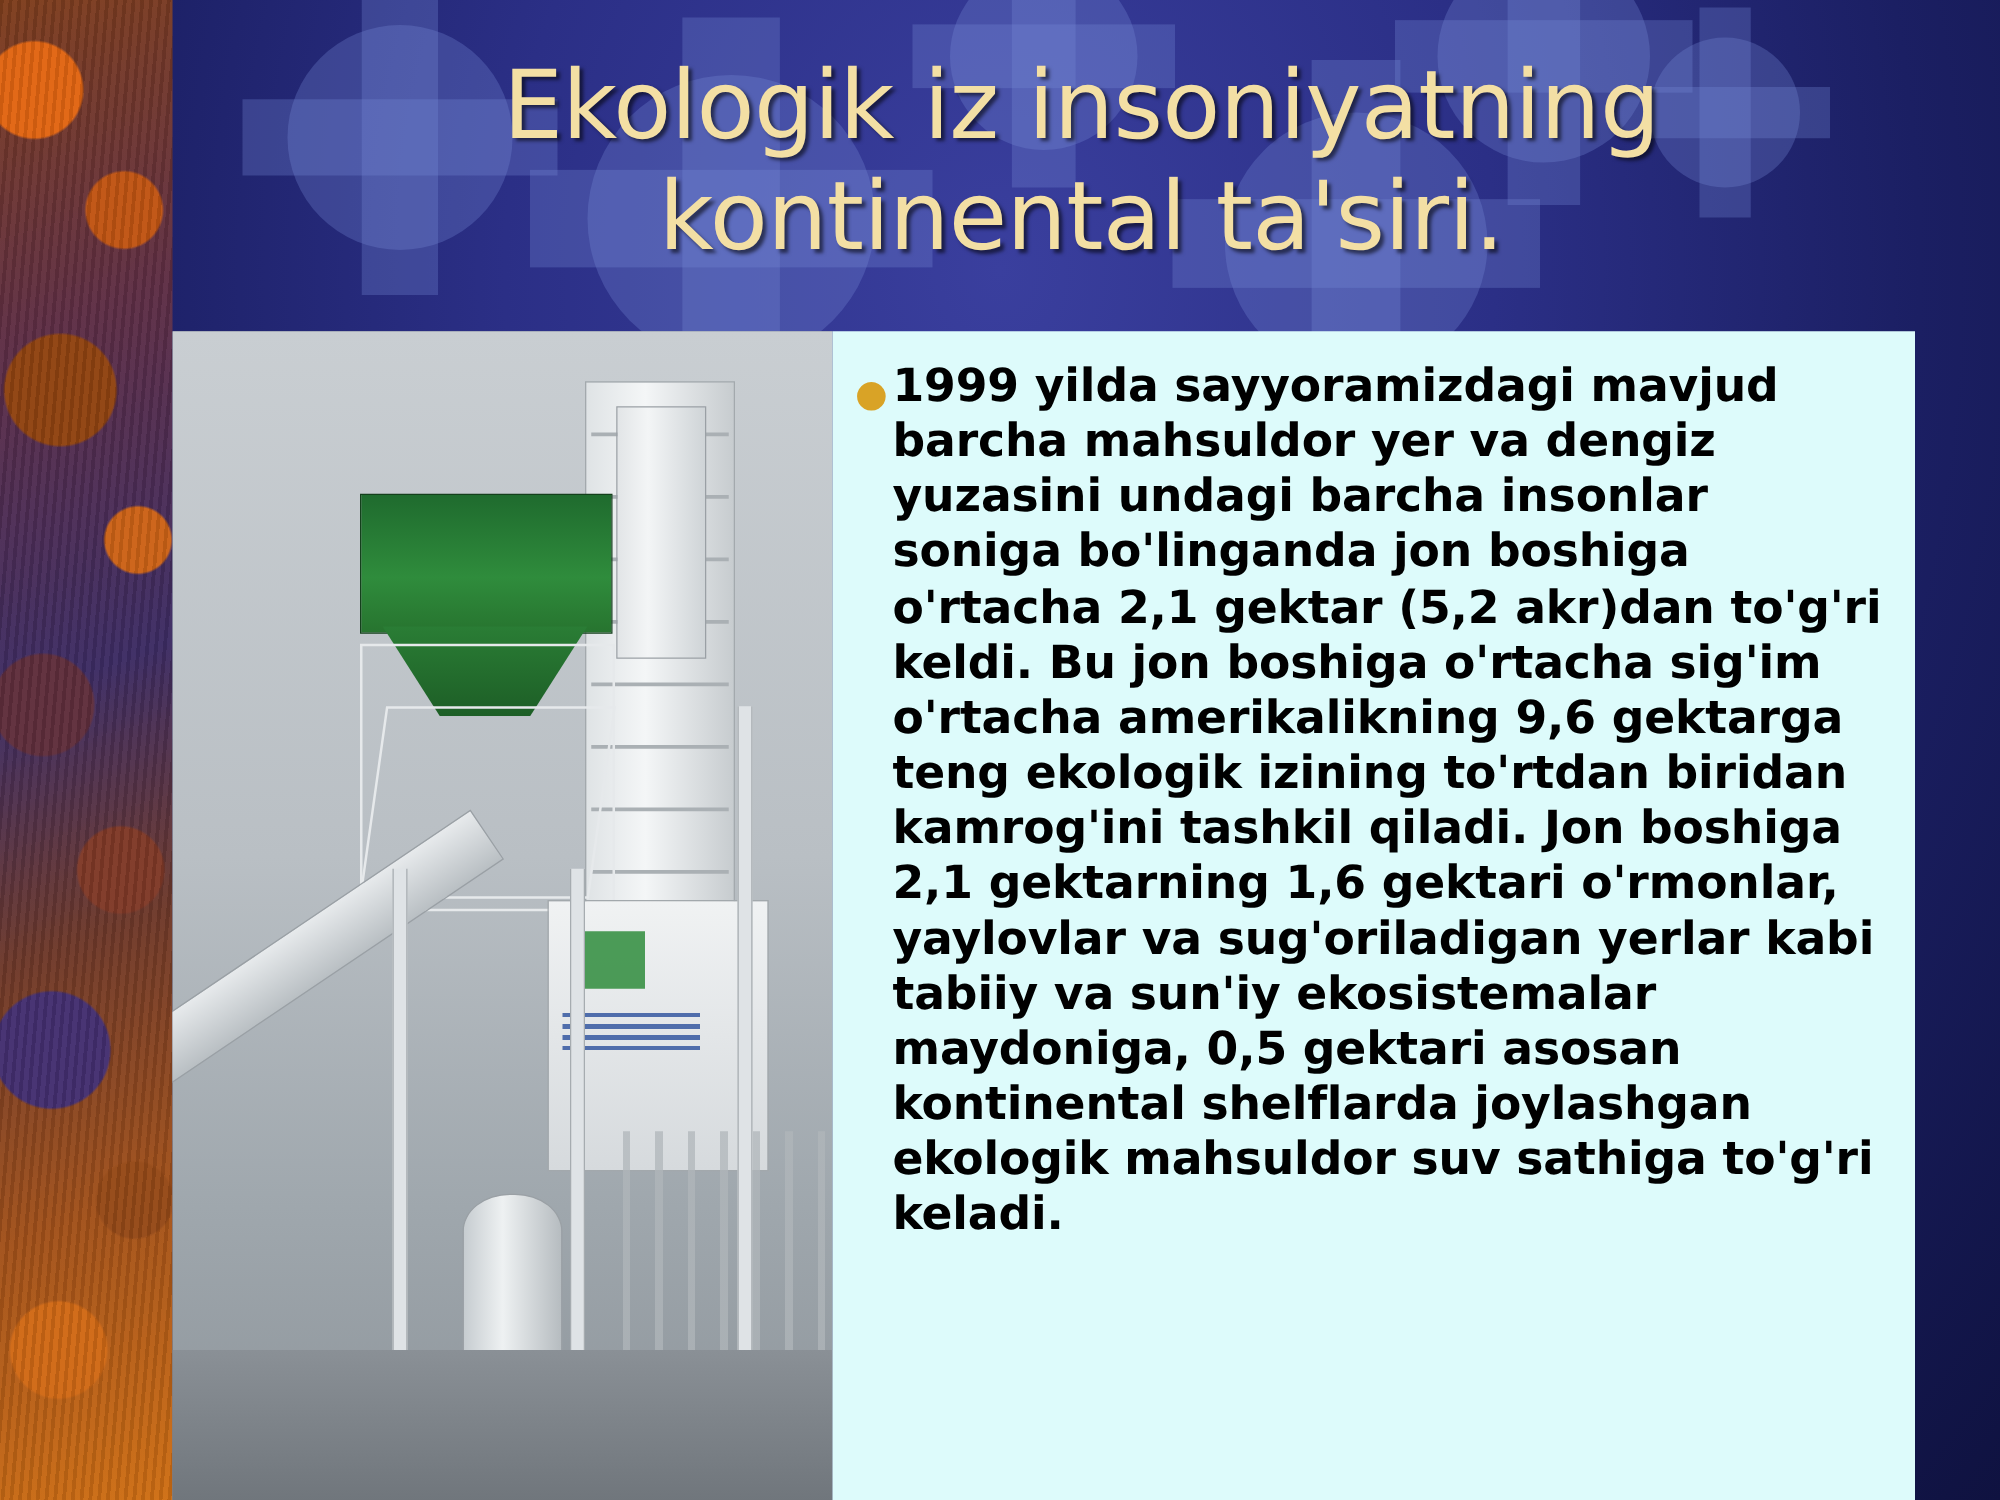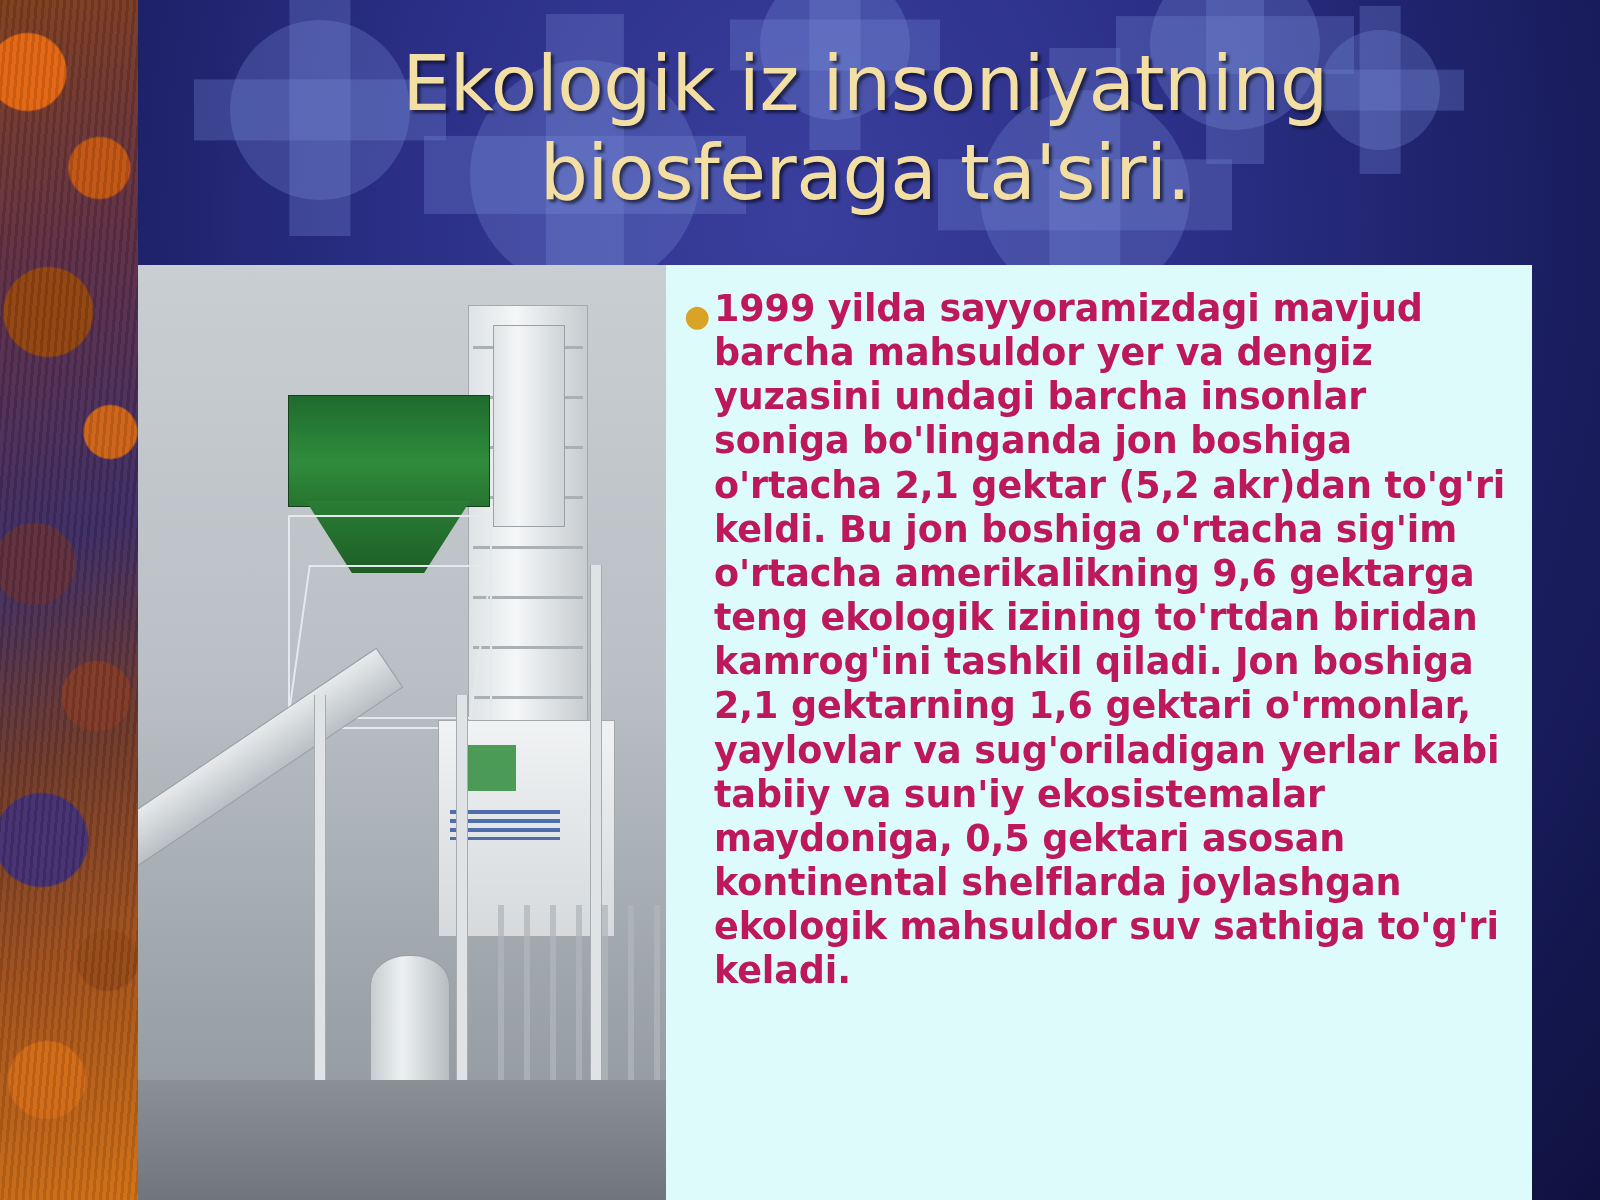--- a/index.html
+++ b/index.html
@@ -215,21 +215,21 @@
     flex: 0 0 auto;
     width: 34px;
     padding-top: 14px;
     text-align: center;
     color: #d9a326;
     font-size: 30px;
     line-height: 1;
   }
   .body-text {
     flex: 1 1 auto;
-    color: #be185d;
+    color: #000000;
     font-size: 36.5px;
     font-weight: bold;
     line-height: 1.21;
     text-align: left;
     letter-spacing: -0.1px;
   }
 </style>
 </head>
 <body>
 
@@ -237,21 +237,21 @@
 
   <div class="gear g1"></div>
   <div class="gear g2"></div>
   <div class="gear g3"></div>
   <div class="gear g4"></div>
   <div class="gear g5"></div>
   <div class="gear g6"></div>
 
   <div class="left-strip"></div>
 
-  <div class="title">Ekologik iz insoniyatning biosferaga ta'siri.</div>
+  <div class="title">Ekologik iz insoniyatning kontinental ta'siri.</div>
 
   <div class="photo-panel">
     <div class="sky"></div>
 
     <div class="tower">
       <div class="rung" style="top:40px"></div>
       <div class="rung" style="top:90px"></div>
       <div class="rung" style="top:140px"></div>
       <div class="rung" style="top:190px"></div>
       <div class="rung" style="top:240px"></div>

